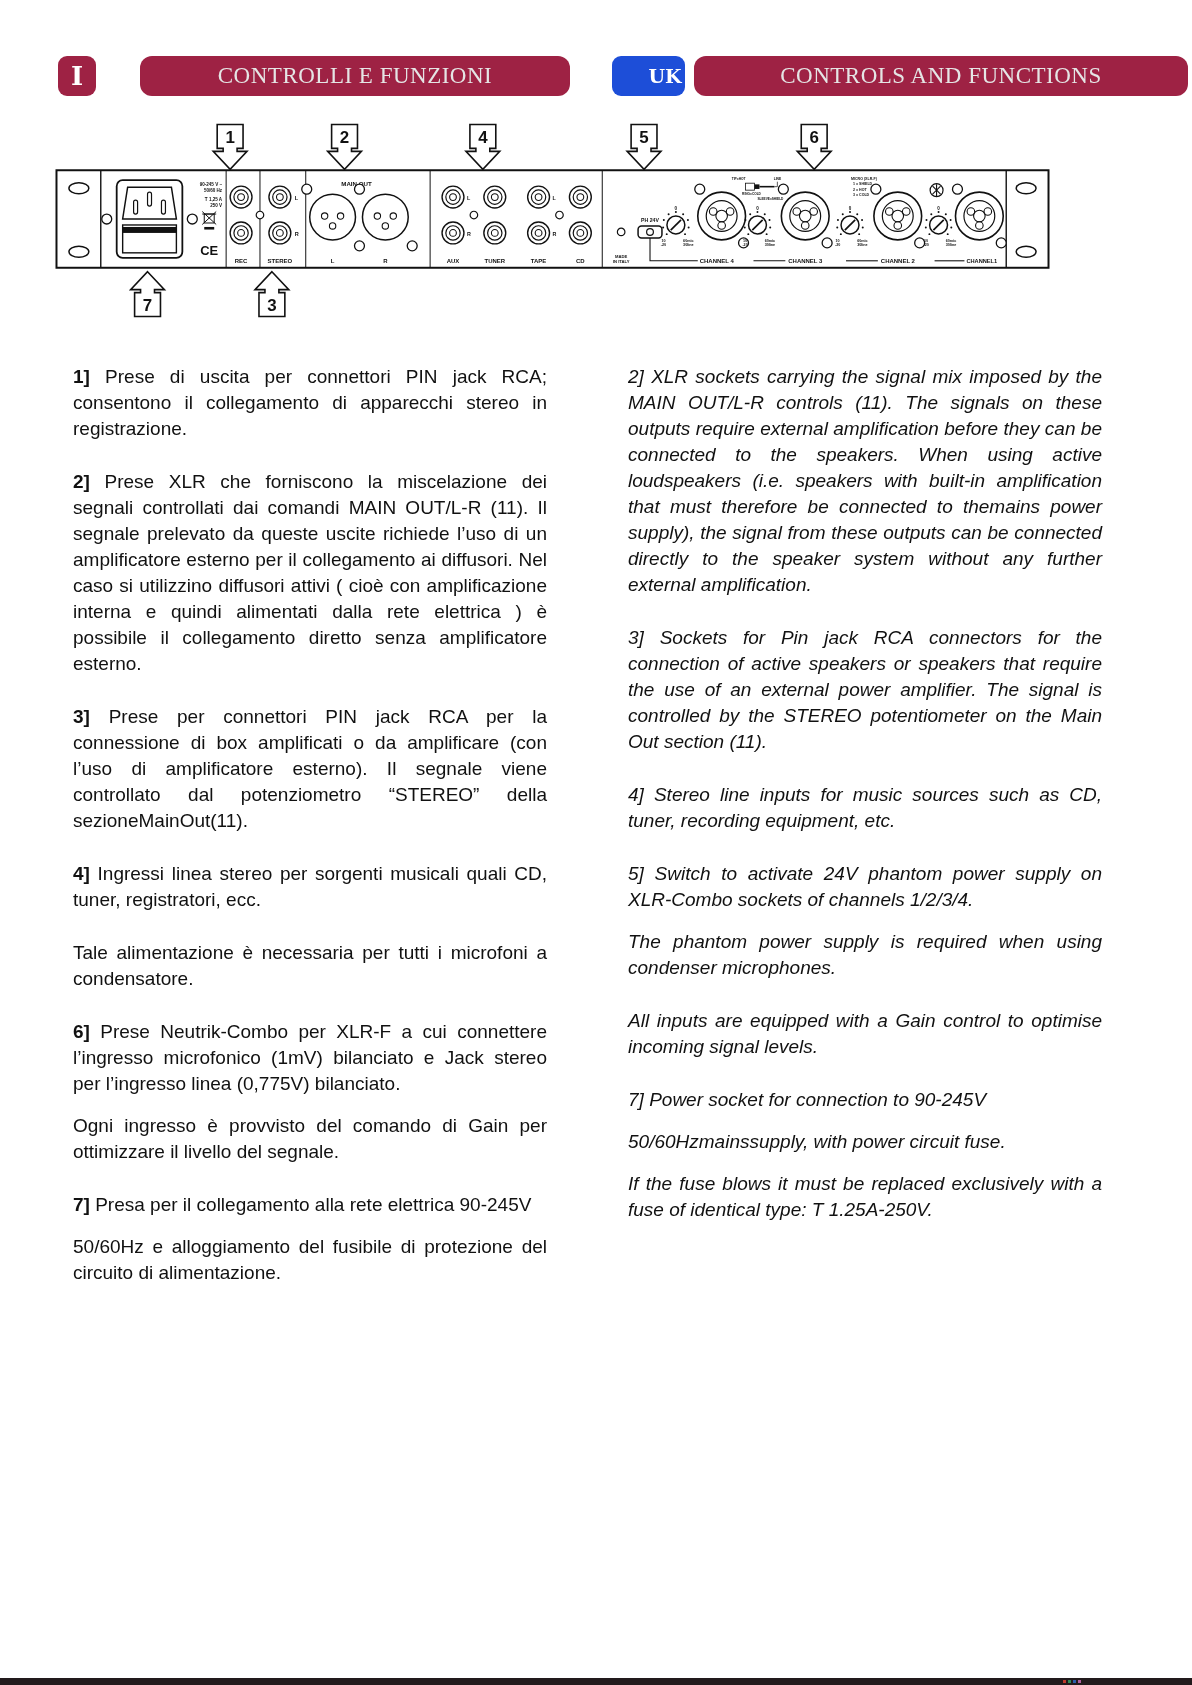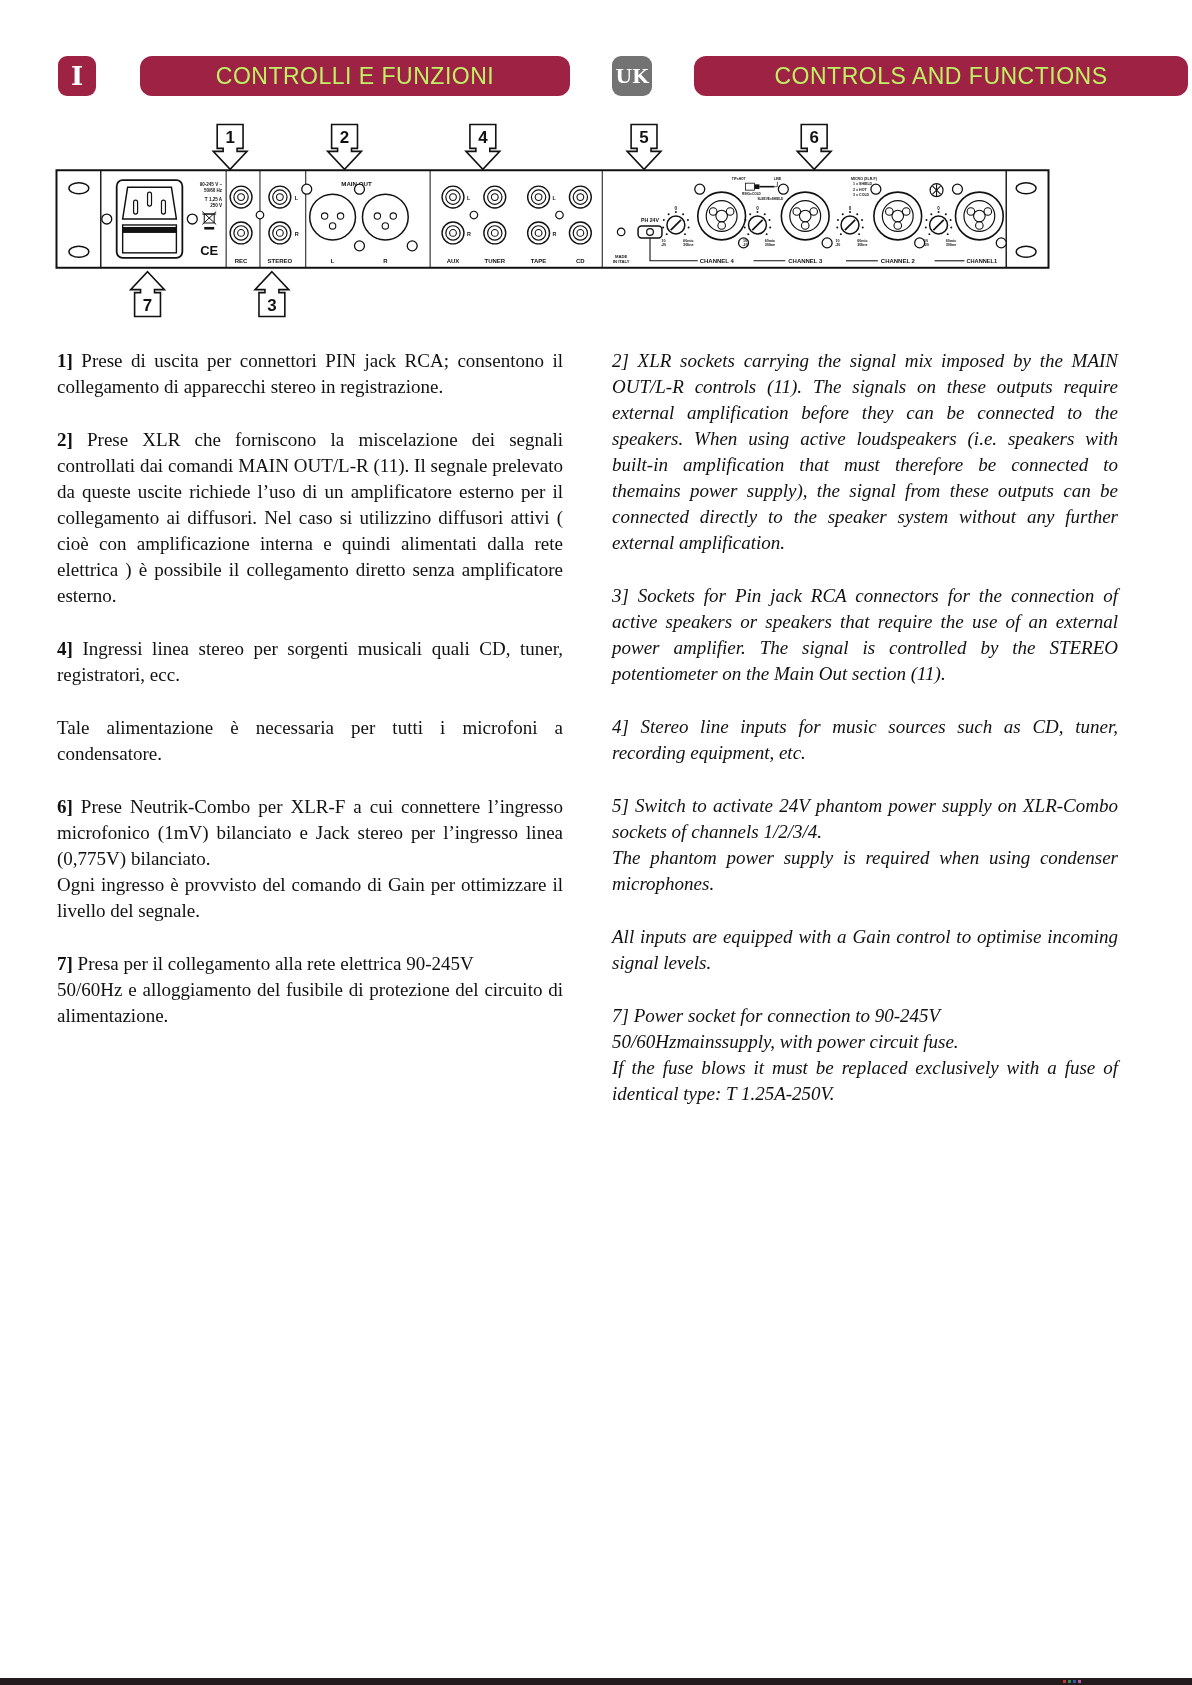--- a/index.html
+++ b/index.html
@@ -10,53 +10,53 @@
   }
   
   .hdr-badge{
     position:absolute;top:56px;height:40px;border-radius:9px;
     display:flex;align-items:center;justify-content:center;
     color:#fff;font-family:"DejaVu Serif",serif;font-weight:bold;
   }
   .hdr-bar{
     position:absolute;top:56px;height:40px;border-radius:12px;
     display:flex;align-items:center;justify-content:center;
-    color:#bef264;font-size:23px;letter-spacing:.5px;
-    font-family:Liberation Sans, sans-serif;
+    color:#e5e5e5;font-size:23px;letter-spacing:.5px;
+    font-family:Liberation Serif, serif;
   }
   
   .panel-svg{position:absolute;left:55px;top:122px;}
   .panel-svg text{font-family:"Liberation Sans",sans-serif;fill:#111;}
   
   .cols{
     position:absolute;top:348px;left:57px;width:1078px;
     display:flex;gap:49px;
   }
   .col{width:506px;font-size:19px;line-height:26px;text-align:justify;}
   .col.en{font-style:italic;}
   .para{margin:0 0 27px 0;}
-  .part{margin:0;font-family:Liberation Serif, serif;}
+  .part{margin:16px;}
   .pnum{font-weight:bold;}
   .col.en .pnum{font-weight:normal;}
   
   .footer-bar{
     position:absolute;left:0;right:0;bottom:0;height:7px;background:#221a1c;
     display:flex;align-items:center;
   }
   .reg-dots{position:absolute;left:1063px;bottom:2px;display:flex;gap:2px;}
   .reg-dots i{display:block;width:3px;height:3px;}
 </style>
 </head>
 <body>
 
 <div class="page">
 
   <div class="hdr-badge" style="left:58px;width:38px;background:#9e2244;font-size:26px;">I</div>
   <div class="hdr-bar" style="left:140px;width:430px;background:#9e2244;">CONTROLLI E FUNZIONI</div>
-  <div class="hdr-badge" style="left:612px;width:40px;background:#737373;font-size:19px;">UK</div>
+  <div class="hdr-badge" style="left:612px;width:40px;background:#1d4ed8;font-size:19px;padding-left:33px;">UK</div>
   <div class="hdr-bar" style="left:694px;width:494px;background:#9e2244;">CONTROLS AND FUNCTIONS</div>
 
   <svg class="panel-svg" width="995" height="196" viewBox="0 0 1000 196">
     <defs>
       <g id="rca">
         <circle r="11" fill="#fff" stroke="#111" stroke-width="1.4"></circle>
         <circle r="7.2" fill="none" stroke="#111" stroke-width="1.2"></circle>
         <circle r="3.4" fill="none" stroke="#111" stroke-width="1.1"></circle>
       </g>
       <g id="screw">
@@ -278,20 +278,23 @@
   <div class="cols">
 
     <div class="col it">
       <div class="para">
         <p class="part"><b class="pnum">1]</b> <span>Prese di uscita per connettori PIN  jack RCA; consentono il collegamento di apparecchi stereo in registrazione.</span></p>
       </div>
       <div class="para">
         <p class="part"><b class="pnum">2]</b> <span>Prese XLR che forniscono la miscelazione dei segnali controllati dai comandi MAIN OUT/L-R (11). Il segnale prelevato da queste uscite richiede l’uso di un amplificatore esterno per il collegamento ai diffusori. Nel caso si utilizzino diffusori attivi ( cioè con amplificazione interna e quindi alimentati dalla rete elettrica ) è possibile il collegamento diretto senza amplificatore esterno.</span></p>
       </div>
       <div class="para">
+        <p class="part"><b class="pnum">3]</b> <span>Prese per connettori PIN jack RCA per la connessione di box amplificati o da amplificare (con l’uso di amplificatore esterno). Il segnale viene controllato dal potenziometro “STEREO” della sezioneMainOut(11).</span></p>
+      </div>
+      <div class="para">
         <p class="part"><b class="pnum">4]</b> <span>Ingressi linea stereo per sorgenti musicali quali CD, tuner, registratori, ecc.</span></p>
       </div>
       <div class="para">
         <p class="part">Tale alimentazione è necessaria per tutti i microfoni a condensatore.</p>
       </div>
       <div class="para">
         <p class="part"><b class="pnum">6]</b> <span>Prese Neutrik-Combo per XLR-F a cui connettere l’ingresso microfonico (1mV) bilanciato e Jack stereo per l’ingresso linea (0,775V) bilanciato.</span></p>
         <p class="part">Ogni ingresso è provvisto del comando di Gain per ottimizzare il livello del segnale.</p>
       </div>
       <div class="para">

